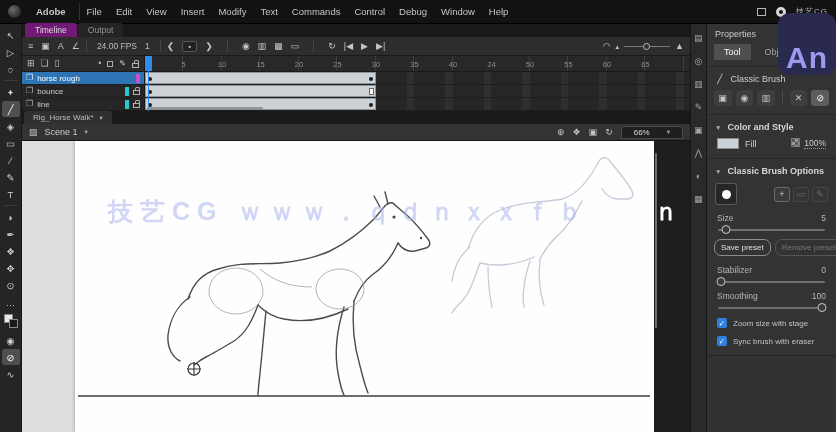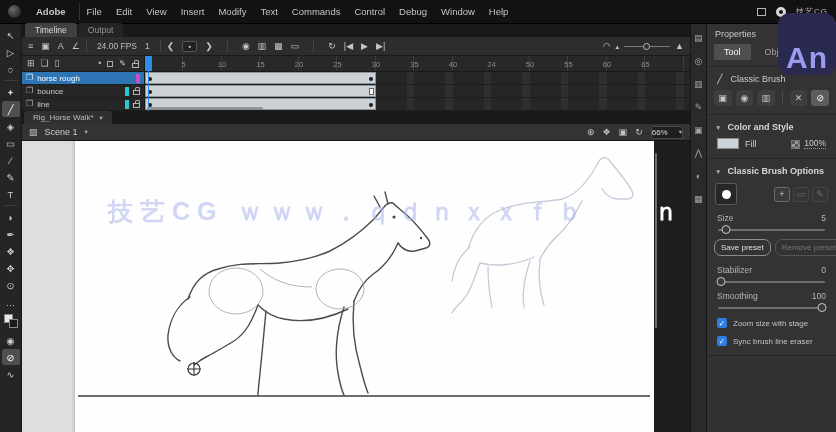--- a/index.html
+++ b/index.html
@@ -26,21 +26,21 @@
   .tool-sep{width:14px;border-top:1px solid #3a3a3a;margin:2px 0;flex:none}
   .swatch-widget{position:relative;width:14px;height:14px;margin:3px 0;flex:none}
   .sw-stroke{position:absolute;top:0;left:0;width:9px;height:9px;background:#e9e9e9;border:1px solid #8a8a8a}
   .sw-fill{position:absolute;bottom:0;right:0;width:9px;height:9px;background:#1b1b1b;border:1px solid #8a8a8a}
 
   
   .center{width:668px;display:flex;flex-direction:column;flex:none}
 
   .tl-tabs{height:13px;background:#191919;display:flex;align-items:flex-end;padding-left:3px;gap:1px;font-size:8.5px}
   .tl-tab{padding:2px 10px 2px;background:#242424;color:#949494;border-radius:3px 3px 0 0}
-  .tl-tab.active{background:#404040;color:#ddd}
+  .tl-tab.active{background:#701a75;color:#ddd}
 
   .tl-toolbar{height:19px;background:#2d2d2d;border-bottom:1px solid #1a1a1a;display:flex;align-items:center;font-size:9px;color:#c2c2c2;padding:0 6px}
   .tl-group{display:flex;align-items:center;gap:8px}
   .tl-sep{width:1px;height:12px;background:#454545;margin:0 6px}
   .ticon{font-size:9px;color:#c5c5c5;line-height:1}
   .fps{font-size:8.5px;color:#bdbdbd;margin:0 4px;white-space:nowrap}
   .framebox{width:15px;height:11px;border:1px solid #565656;background:#222;display:flex;align-items:center;justify-content:center;font-size:7px;color:#ddd;border-radius:2px}
   .zoom-wrap{margin-left:auto;display:flex;align-items:center;gap:5px}
   .zoom-slider{width:46px;height:1px;background:#7a7a7a;position:relative}
   .zoom-knob{position:absolute;left:42%;top:-3px;width:7px;height:7px;border-radius:50%;border:1px solid #bdbdbd;background:#2d2d2d}
@@ -72,21 +72,21 @@
   .endhollow{position:absolute;right:1px;top:2px;width:5px;height:7px;border:1px solid #666;background:#fff}
   .ph-marker{position:absolute;left:0;top:0;width:7px;height:15px;background:#2e8ceb;z-index:3}
   .ph-line{position:absolute;left:3px;top:15px;bottom:0;width:1px;background:#2e8ceb;z-index:3}
   .hscroll{position:absolute;left:2px;bottom:1px;width:116px;height:3px;background:#8b8b8b;border-radius:2px;opacity:.85;z-index:4}
 
   .doc-row{height:13px;background:#191919;display:flex;align-items:flex-end}
   .doc-tab{background:#303030;color:#bbb;font-size:8px;padding:2px 9px;display:flex;gap:6px;align-items:center;border-radius:3px 3px 0 0;margin-left:2px}
   .scene-row{height:17px;background:#333;border-bottom:1px solid #141414;display:flex;align-items:center;padding:0 7px;gap:7px;font-size:9px;color:#ccc}
   .chev{font-size:6.5px;color:#aaa}
   .scene-right{margin-left:auto;display:flex;align-items:center;gap:8px;font-size:9px;color:#b9b9b9}
-  .zoombox{background:#1f1f1f;border:1px solid #484848;font-size:8px;padding:1px 0;color:#ddd;display:flex;gap:11px;align-items:flex-start;border-radius:2px}
+  .zoombox{background:#1f1f1f;border:1px solid #484848;font-size:8px;padding:1px 12px;color:#ddd;display:flex;gap:17px;align-items:flex-start;border-radius:2px}
 
   .canvas{flex:1;position:relative;background:#dedede;overflow:hidden}
   .stage{position:absolute;left:53px;top:0;width:579px;height:100%;background:#fefefe;box-shadow:0 0 4px rgba(0,0,0,.3)}
   .darkstrip{position:absolute;right:0;top:0;width:36px;height:100%;background:#1e1e1e}
   .vscroll{position:absolute;right:33px;top:12px;width:2px;height:175px;background:#6f6f6f;border-radius:1px}
   svg.horses{position:absolute;left:0;top:0;z-index:2}
   .watermark{position:absolute;left:86px;top:54px;font-size:25px;font-weight:bold;letter-spacing:7px;color:rgba(168,182,235,.55);white-space:nowrap;z-index:5}
   .wm-white{color:#ffffff}
 
   
@@ -99,21 +99,21 @@
   .ptab{padding:3px 10px;border-radius:1px;color:#a5a5a5}
   .ptab.active{background:#4f4f4f;color:#fff}
   .tool-row{display:flex;align-items:center;gap:8px;padding:7px 10px 6px;color:#ccc}
   .mode-row{display:flex;align-items:center;gap:4px;padding:0 7px 8px;border-bottom:1px solid #262626}
   .mode-btn{width:18px;height:16px;background:#3e3e3e;border-radius:3px;display:flex;align-items:center;justify-content:center;font-size:9px;color:#c9c9c9}
   .mode-btn.selected{background:#5d5d5d;color:#fff}
   .mode-sep{width:1px;height:14px;background:#4c4c4c;margin:0 3px}
   .sec-title{display:flex;gap:6px;align-items:center;padding:7px 8px 5px;color:#d6d6d6;font-weight:bold}
   .fill-row{display:flex;align-items:center;gap:6px;padding:1px 10px 9px;border-bottom:1px solid #262626}
   .fill-swatch{width:22px;height:11px;background:#ccd2d6;border:1px solid #8a8a8a}
-  .fill-right{margin-left:auto;display:flex;gap:4px;align-items:flex-end;color:#ccc}
+  .fill-right{margin-left:auto;display:flex;gap:4px;align-items:flex-start;color:#ccc}
   .alpha-icon{width:9px;height:9px;background:
       linear-gradient(45deg,#999 25%,transparent 25%,transparent 75%,#999 75%),
       linear-gradient(45deg,#999 25%,#555 25%,#555 75%,#999 75%);background-size:6px 6px;background-position:0 0,3px 3px;border:1px solid #777}
   .alpha-val{border-bottom:1px dotted #999;font-size:8.5px}
   .brush-row{display:flex;align-items:center;padding:2px 8px 5px;gap:4px}
   .brush-preview{width:22px;height:22px;background:#272727;border:1px solid #5a5a5a;border-radius:3px;display:flex;align-items:center;justify-content:center}
   .brush-dot{width:9px;height:9px;border-radius:50%;background:#fff}
   .brush-actions{margin-left:auto;display:flex;gap:3px}
   .act-btn{width:16px;height:15px;border:1px solid #6b6b6b;border-radius:3px;display:flex;align-items:center;justify-content:center;color:#ccc;font-size:9px;background:#3b3b3b}
   .act-btn.disabled{opacity:.35}
@@ -483,21 +483,21 @@
         </div>
       </div>
 
     <div id="chk-list">
         <div class="chk-row">
           <div class="chk">✓</div>
           <span>Zoom size with stage</span>
         </div>
         <div class="chk-row">
           <div class="chk">✓</div>
-          <span>Sync brush line eraser</span>
+          <span>Sync brush with eraser</span>
         </div>
       </div>
 
     <div class="props-rest"></div>
   </div>
 </div>
 
 <div class="an-badge">
   <span>An</span>
 </div>

